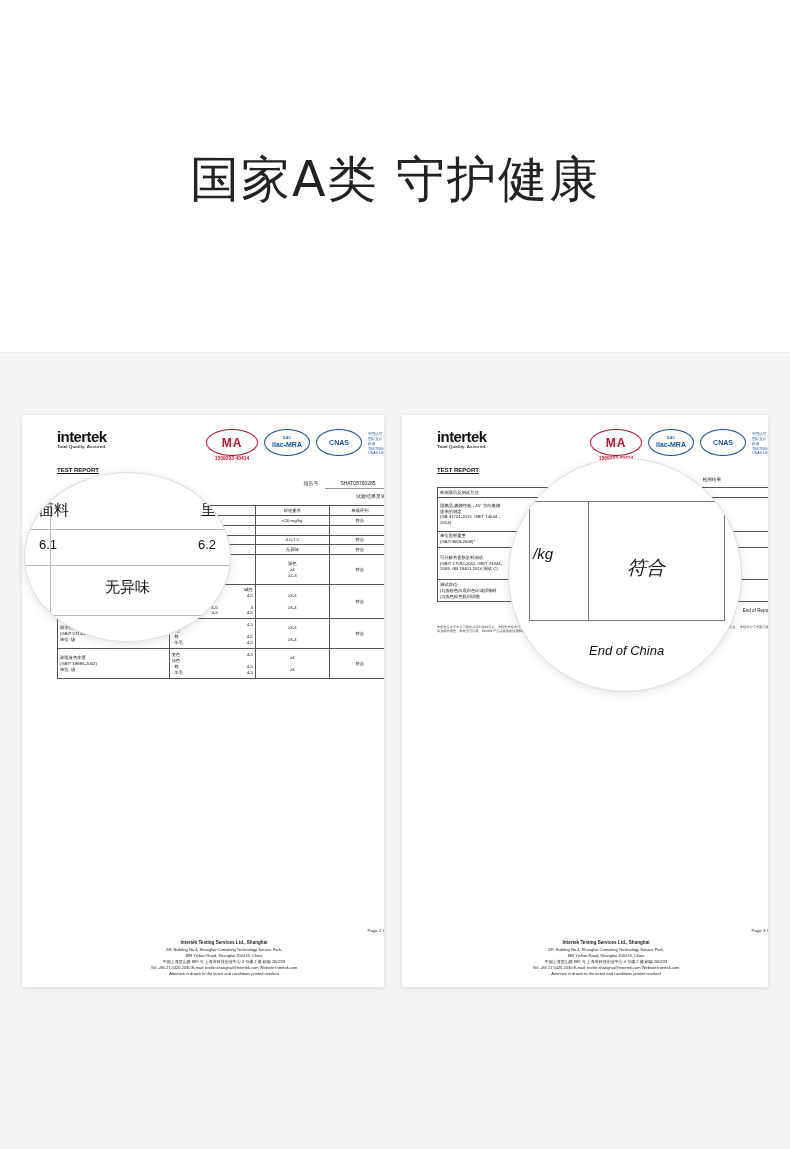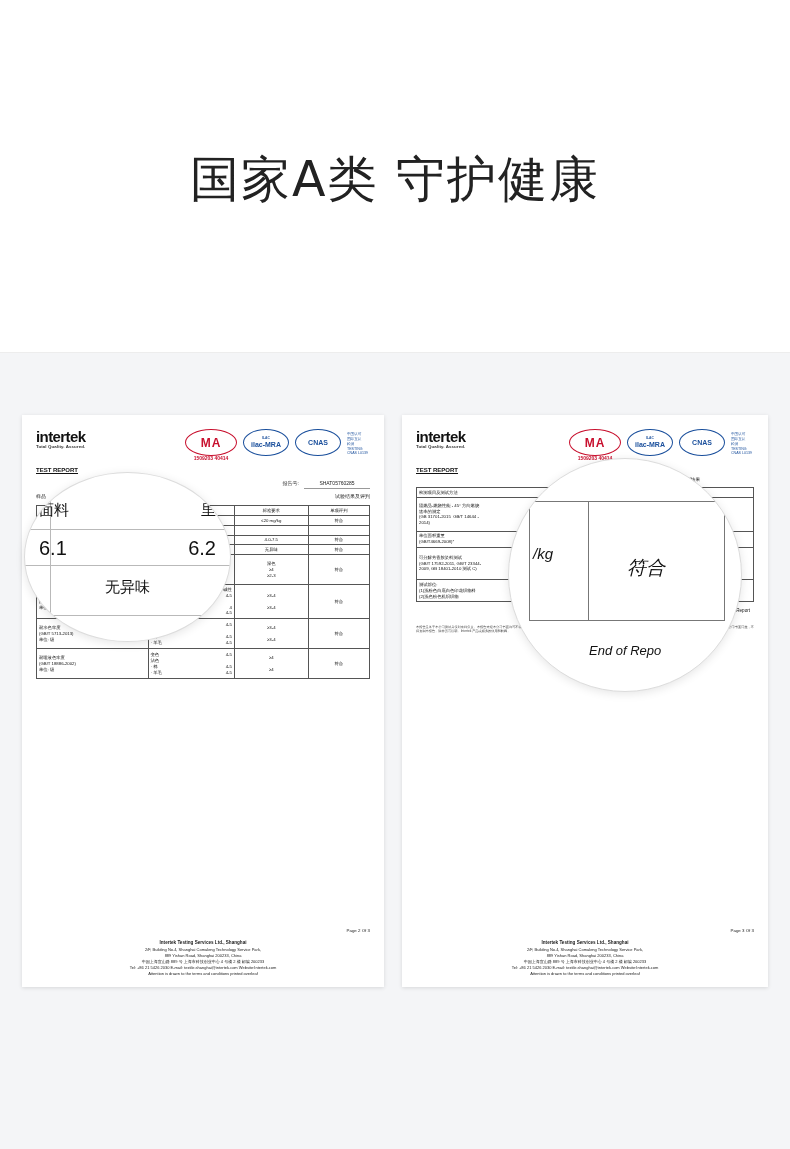--- a/index.html
+++ b/index.html
@@ -77,20 +77,21 @@
 
   .doc-inner {
     position: relative;
     width: 100%;
     height: 100%;
     padding: 14px 14px 8px 14px;
     box-sizing: border-box;
     font-size: 5px;
     line-height: 1.5;
     color: #222;
+    margin-left: 21px;
   }
 
   
   .logo-row {
     display: flex;
     align-items: flex-start;
     justify-content: space-between;
   }
   .itk-logo { line-height: 1; }
   .itk-name {
@@ -261,21 +262,21 @@
   }
   .zl-row {
     position: absolute;
     left: 14px; right: 14px;
     display: flex;
     justify-content: space-between;
     font-size: 15px;
     color: #111;
   }
   .zl-row.top { top: 28px; }
-  .zl-row.mid { top: 64px; font-size: 20px; }
+  .zl-row.mid { top: 64px; font-size: 13px; }
   .zl-center {
     position: absolute;
     top: 105px; left: 0; right: 0;
     text-align: center;
     font-size: 15px;
     color: #111;
   }
   .zl-hr {
     position: absolute;
     left: 0; right: 0;
@@ -625,19 +626,19 @@
         </div>
       </div>
 
       <div class="lens lens-right" style="top:105px;">
         <div class="lens-content">
           <div class="zr-box">
             <div class="zr-vline"></div>
           </div>
           <div class="zr-mg">/kg</div>
           <div class="zr-ok">符合</div>
-          <div class="zr-end">End of Repo</div>
+          <div class="zr-end">End of China</div>
         </div>
       </div>
 
     </div>
   </div>
 </div>
 
 </body></html>

